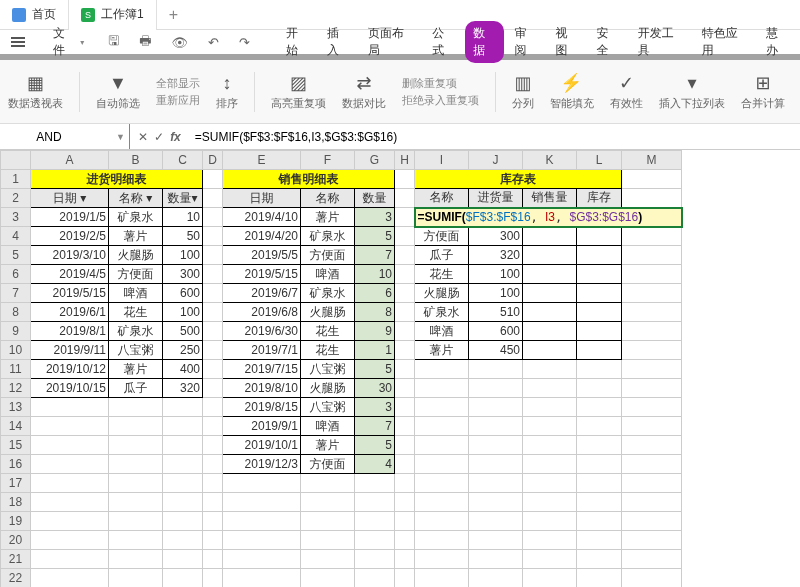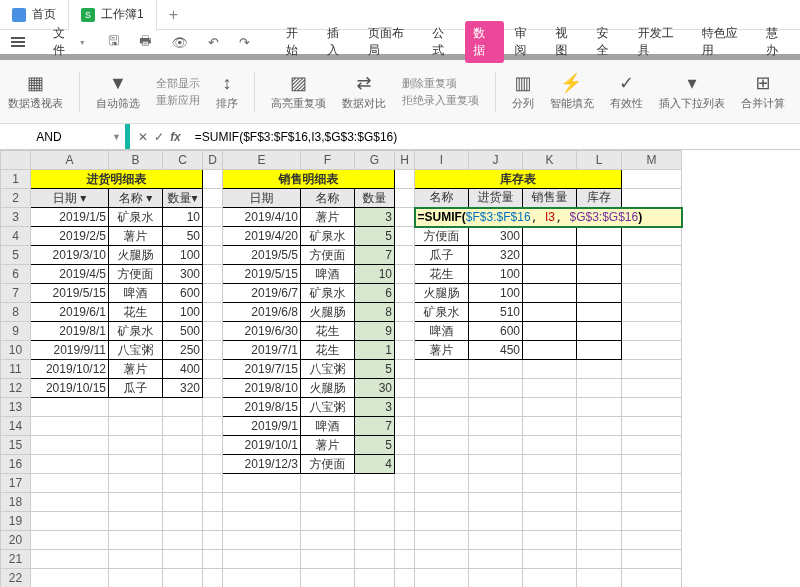--- a/index.html
+++ b/index.html
@@ -10,29 +10,29 @@
 .tab-icon{width:14px;height:14px;display:inline-block}
 .tab-add{padding:0 12px;color:#888;cursor:pointer;font-size:16px}
 .menubar{background:#fff;height:30px;display:flex;align-items:center;padding:0 3px;gap:12px;border-bottom:6px solid #a3a3a3}
 .menu-btn{padding:4px 8px;cursor:pointer;border-radius:3px}
 .file-btn{display:flex;align-items:center;gap:4px}
 .hamburger{width:14px;display:flex;flex-direction:column;gap:2px}
 .hamburger span{height:2px;background:#555}
 .icon-sm{font-size:13px;color:#666;padding:2px 4px;cursor:pointer}
 .ribbon-tabs{display:flex;gap:2px;margin-left:12px}
 .ribbon-tab{padding:4px 8px;cursor:pointer;font-size:12px}
-.ribbon-tab.active{background:#ec4899;color:#fff;border-radius:3px}
+.ribbon-tab.active{background:#a21caf;color:#fff;border-radius:10px}
 .ribbon{background:#f8f8f8;height:64px;display:flex;align-items:center;padding:4px 8px;gap:16px;border-bottom:1px solid #ddd}
 .ribbon-grp{display:flex;flex-direction:column;align-items:center;gap:2px;font-size:11px;color:#666;cursor:pointer}
 .ribbon-grp .ico{font-size:18px;color:#555;height:22px;display:flex;align-items:center}
 .ribbon-sep{width:1px;height:40px;background:#ddd}
 .ribbon-small{display:flex;flex-direction:column;gap:2px;font-size:11px;color:#888}
 .ribbon-small span{cursor:pointer}
 .formula-bar{background:#fff;height:26px;display:flex;align-items:center;border-bottom:1px solid #ccc}
-.name-box{width:130px;border-right:5px solid #14b8a6;padding:0 4px;display:flex;align-items:center;justify-content:space-between;height:100%}
+.name-box{width:130px;border-right:1px solid #14b8a6;padding:0 4px;display:flex;align-items:center;justify-content:space-between;height:100%}
 .name-box input{border:none;width:90px;font-size:12px;outline:none;text-align:center}
 .name-box .dd{color:#888;font-size:9px}
 .fbar-icons{display:flex;gap:6px;padding:0 8px;color:#666;font-size:12px}
 .fbar-icons span{cursor:pointer}
 .fx{font-style:italic;font-weight:bold}
 .formula-input{flex:1;padding:0 6px;font-size:12px;border:none;outline:none}
 .sheet{background:#fff;position:relative;overflow:auto;height:437px}
 table{border-collapse:collapse;table-layout:fixed}
 th,td{border:1px solid #ccc;height:19px;font-size:12px;padding:0;overflow:hidden;white-space:nowrap}
 th{background:#e8e8e8;font-weight:normal;color:#555;text-align:center}

